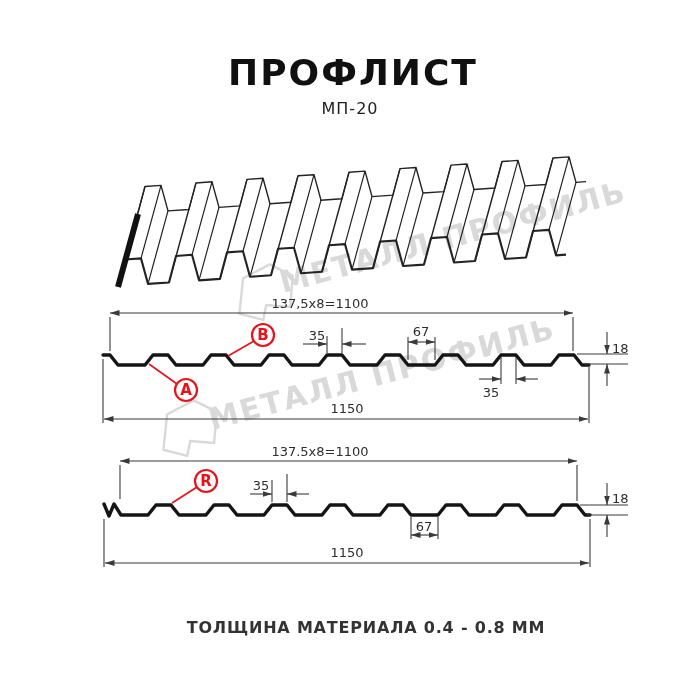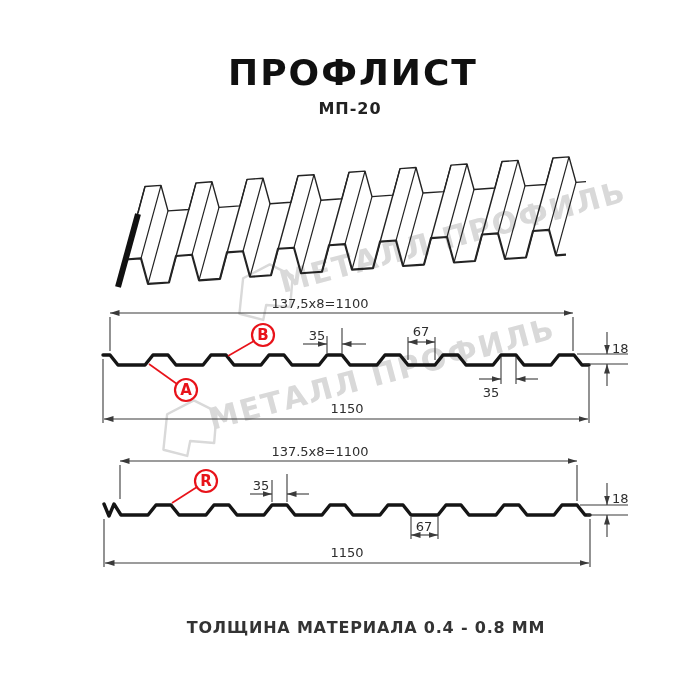--- a/index.html
+++ b/index.html
@@ -1,21 +1,21 @@
 <!DOCTYPE html>
 <html><head>
 <meta charset="utf-8">
 <style>
   html,body{margin:0;padding:0;}
   .page{position:relative;width:700px;height:700px;background:#ffffff;overflow:hidden;
         font-family:"DejaVu Sans","Liberation Sans",sans-serif;}
   .title{position:absolute;top:52px;left:3px;width:700px;text-align:center;
          font-size:36px;font-weight:800;letter-spacing:2px;color:#101010;}
   .subtitle{position:absolute;top:99px;left:0;width:700px;text-align:center;
-         font-size:16px;font-weight:700;letter-spacing:1px;color:#222;}
+         font-size:16px;font-weight:400;letter-spacing:1px;color:#222;}
   .footer{position:absolute;top:618px;left:16px;width:700px;text-align:center;
          font-size:16px;font-weight:600;letter-spacing:0.8px;color:#333;}
   svg{position:absolute;top:0;left:0;}
   svg text{font-family:"DejaVu Sans","Liberation Sans",sans-serif;}
   .dimtxt{font-size:13px;fill:#2e2e2e;}
   .dimtxt-sm{font-size:13px;fill:#2e2e2e;}
   .wmtxt{font-size:30px;font-weight:700;letter-spacing:2px;fill:#d9d9d9;}
   .redtxt{font-size:15px;font-weight:700;fill:#e8131a;}
 </style>
 </head>

